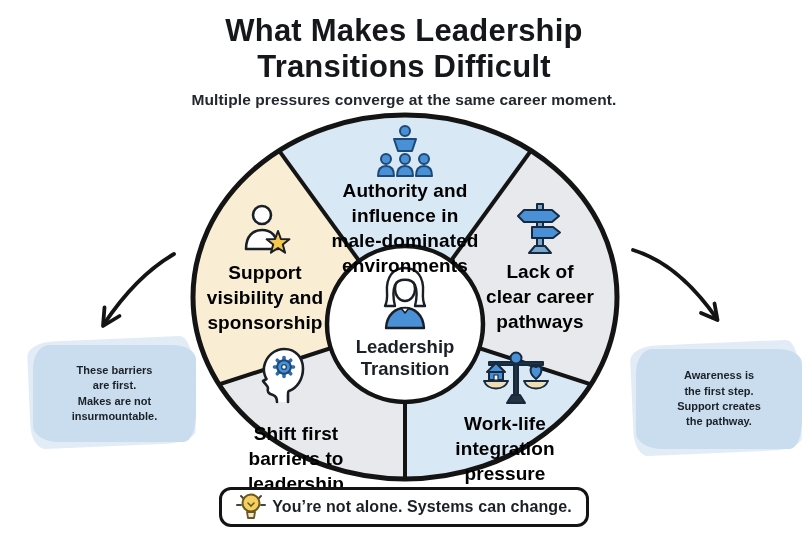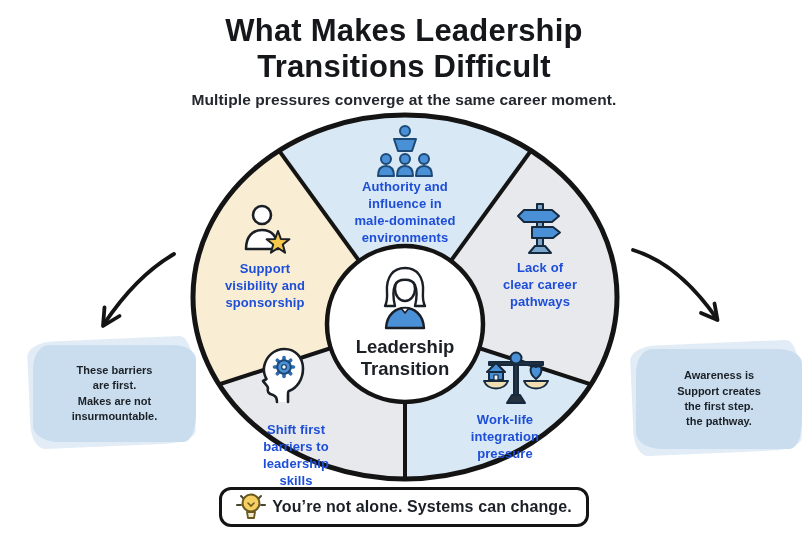--- a/index.html
+++ b/index.html
@@ -14,22 +14,22 @@
   .title{
     position:absolute;left:0;top:13px;width:808px;text-align:center;
     font-size:31px;font-weight:700;line-height:1.17;color:#15171b;letter-spacing:.2px;
   }
   .subtitle{
     position:absolute;left:0;top:91px;width:808px;text-align:center;
     font-size:15.5px;font-weight:700;color:#23272e;letter-spacing:.1px;
   }
 
   .seg-label{
-    position:absolute;text-align:center;font-size:13px;font-weight:700;
-    line-height:1.32;color:#1d4ed8;letter-spacing:.1px;
+    position:absolute;text-align:center;font-size:19px;font-weight:700;
+    line-height:1.32;color:#000000;letter-spacing:.1px;
   }
   .center-label{
     position:absolute;left:325px;top:336px;width:160px;text-align:center;
     font-size:18.5px;font-weight:700;line-height:1.18;color:#1b1f26;
   }
 
   .icon-box{position:absolute;}
 
   .callout{
     position:absolute;display:flex;align-items:center;justify-content:center;
@@ -222,22 +222,22 @@
       <div>are first.</div>
       <div>Makes are not</div>
       <div>insurmountable.</div>
     </div>
   </div>
 
   <div class="callout" style="left:636px;top:349px;width:166px;height:100px;">
     <div class="brush-bg"></div>
     <div class="callout-text">
       <div>Awareness is</div>
+      <div>the first step.</div>
       <div>Support creates</div>
-      <div>the first step.</div>
       <div>the pathway.</div>
     </div>
   </div>
 
   <div class="banner">
     <span style="display:inline-flex;">
       <svg width="34" height="32" viewBox="0 0 34 32">
         <g stroke="#4a4430" stroke-width="2" stroke-linecap="round">
           <line x1="3" y1="14" x2="7" y2="14"></line>
           <line x1="27" y1="14" x2="31" y2="14"></line>

